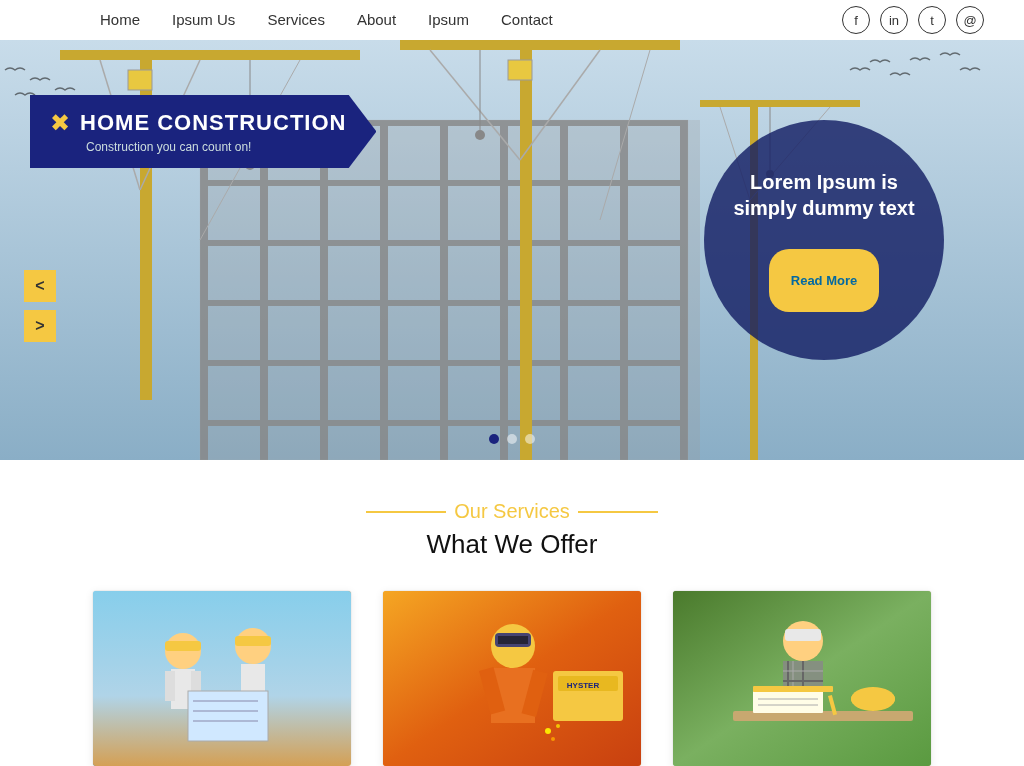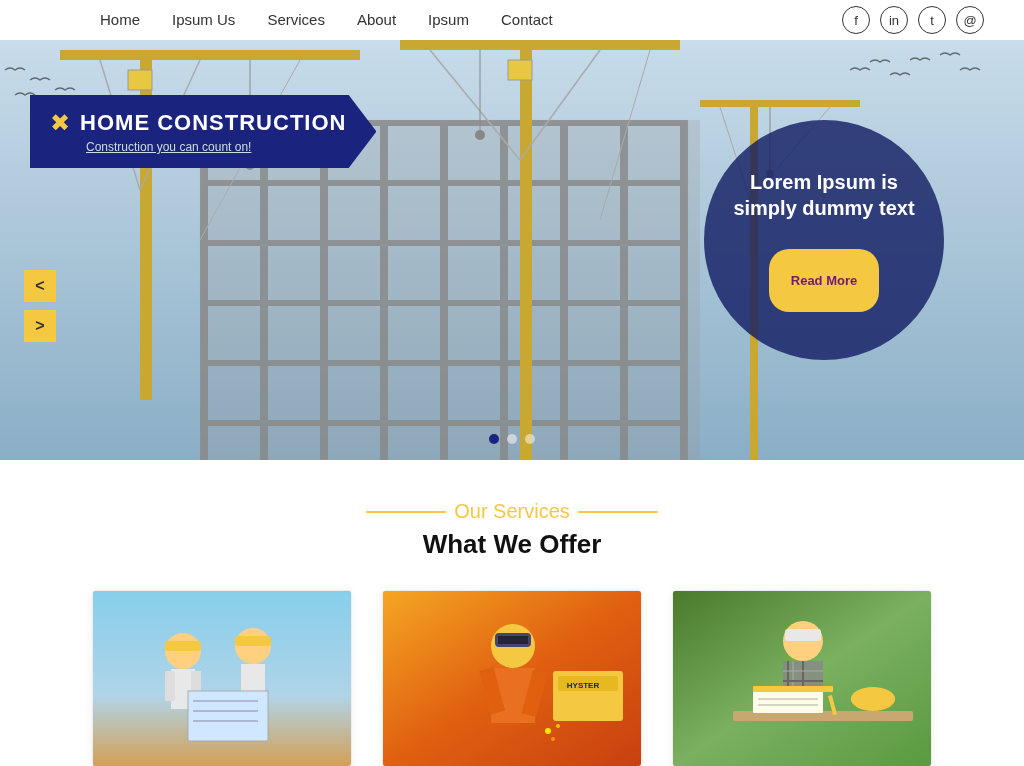--- a/index.html
+++ b/index.html
@@ -82,21 +82,20 @@
     .logo-title {
       font-size: 22px;
       font-weight: bold;
       letter-spacing: 1px;
     }
     .logo-sub {
       font-size: 12px;
       color: #cdd;
       margin-top: 3px;
       margin-left: 36px;
-      text-decoration: underline;
     }
 
     
     .slider-arrow {
       position: absolute;
       left: 24px;
       width: 32px; height: 32px;
       background: #f5c842;
       display: flex; align-items: center; justify-content: center;
       cursor: pointer;
@@ -124,21 +123,21 @@
       padding: 20px;
     }
     .circle-text {
       font-size: 20px;
       font-weight: bold;
       line-height: 1.3;
       margin-bottom: 28px;
     }
     .read-more-btn {
       background: #f5c842;
-      color: #701a75;
+      color: #0369a1;
       border: none;
       padding: 24px 22px;
       border-radius: 20px;
       font-size: 13px;
       cursor: pointer;
       font-weight: 600;
     }
 
     
     .slider-dots {
@@ -172,21 +171,21 @@
       margin-bottom: 6px;
     }
     .title-line {
       flex: 1;
       max-width: 80px;
       height: 2px;
       background: #f5c842;
     }
     .services-title-main {
       font-size: 26px;
-      font-weight: bold;
+      font-weight: normal;
       color: #111;
       margin-bottom: 30px;
     }
     .service-cards {
       display: flex;
       gap: 30px;
       justify-content: center;
     }
     .service-card {
       width: 260px;

